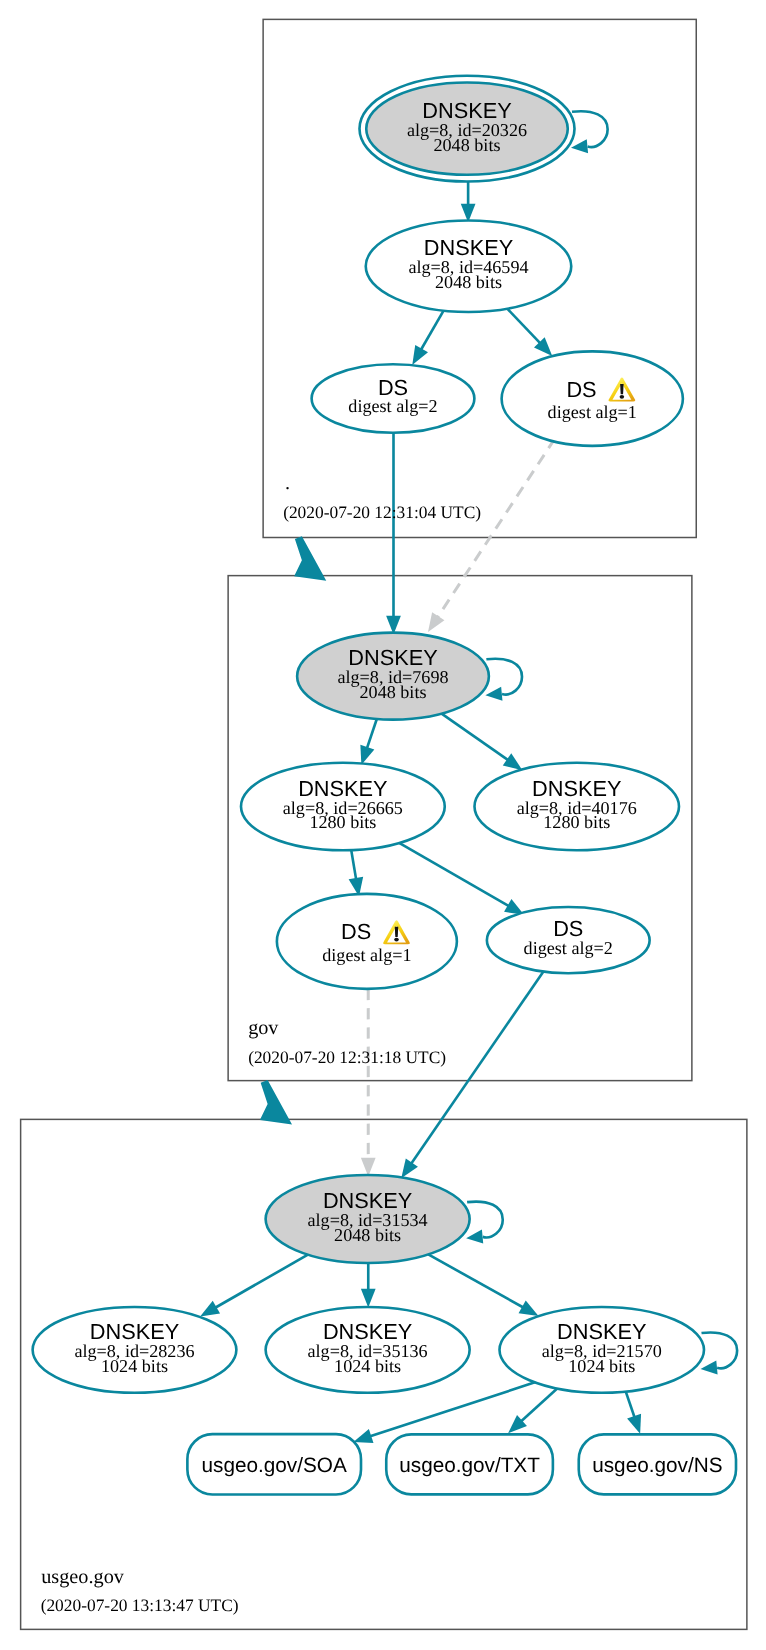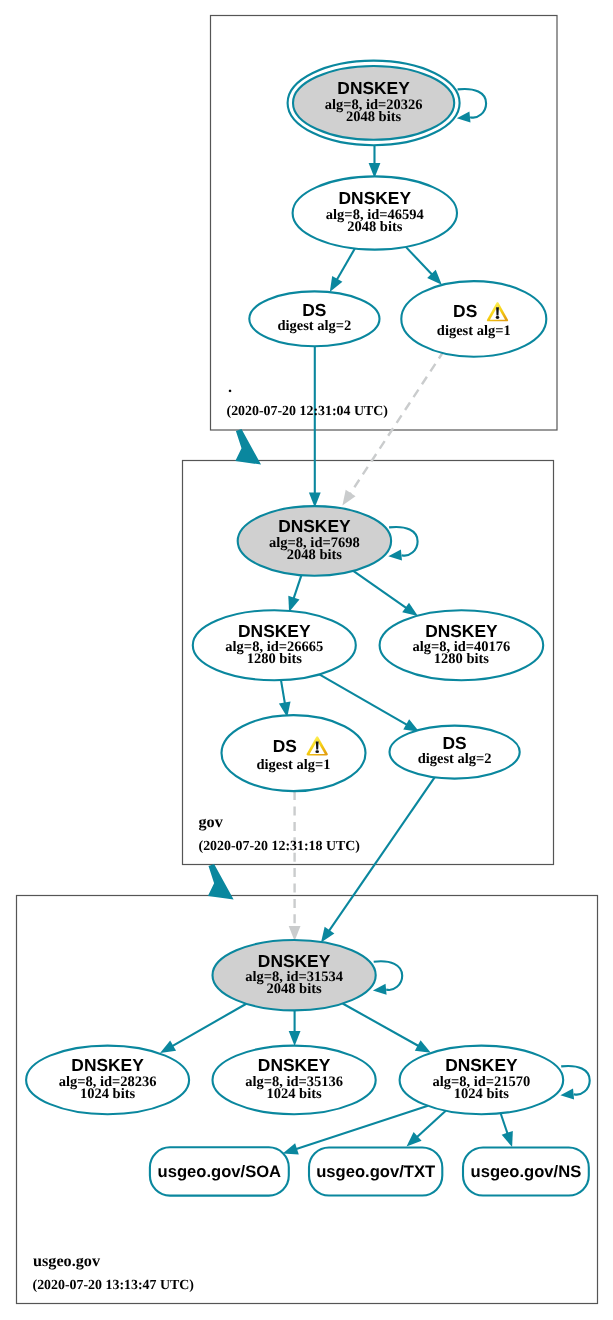--- a/index.html
+++ b/index.html
@@ -1,21 +1,21 @@
 <!DOCTYPE html>
 <html><head>
 <meta charset="utf-8">
 <title>DNSSEC Authentication Chain</title>
 <style>
   html,body{margin:0;padding:0;background:#ffffff;}
   *{-webkit-font-smoothing:antialiased;text-rendering:geometricPrecision;}
   body{width:613px;height:1320px;overflow:hidden;
        font-family:"Liberation Sans",sans-serif;}
   #stage{position:relative;width:613px;height:1196px;
-         opacity:0.999;will-change:opacity;font-weight:bold;}
+         opacity:0.999;will-change:opacity;}
   svg#chain{display:block;shape-rendering:geometricPrecision;
             text-rendering:geometricPrecision;}
   svg text{paint-order:stroke fill;}
   .zbox{fill:none;stroke:#555555;stroke-width:1.2;}
   .node-ell{stroke:#0a879e;stroke-width:2.1;}
   .edge{fill:none;stroke:#0a879e;stroke-width:2.1;stroke-linecap:butt;}
   .edge-insecure{fill:none;stroke:#cacccd;stroke-width:2.4;
                  stroke-dasharray:9 6.4;stroke-linecap:butt;}
   .ahead{fill:#0a879e;stroke:none;}
   .ahead-insecure{fill:#cacccd;stroke:none;}

